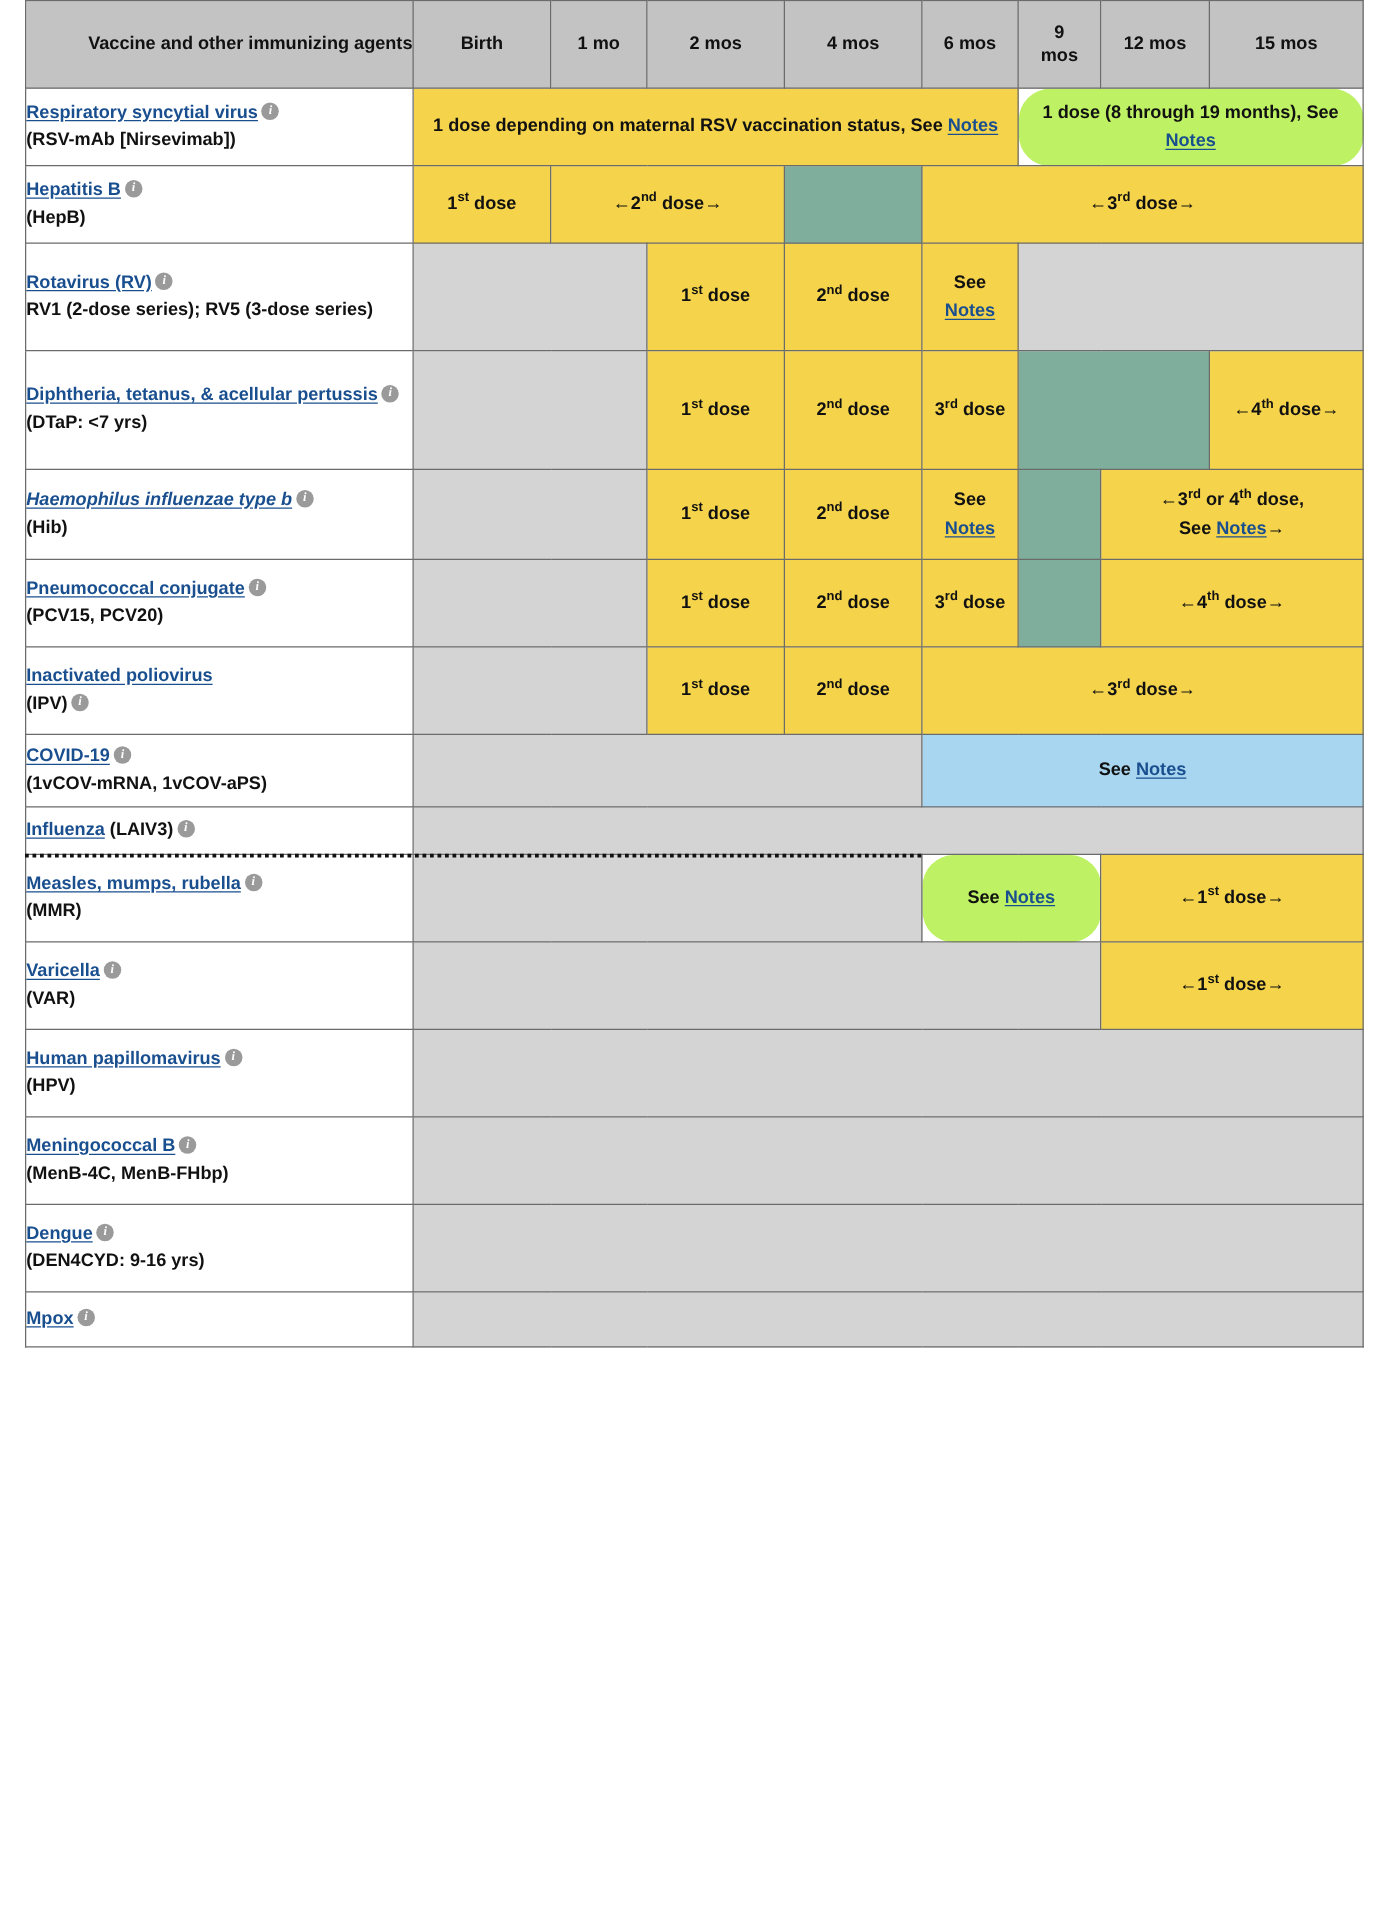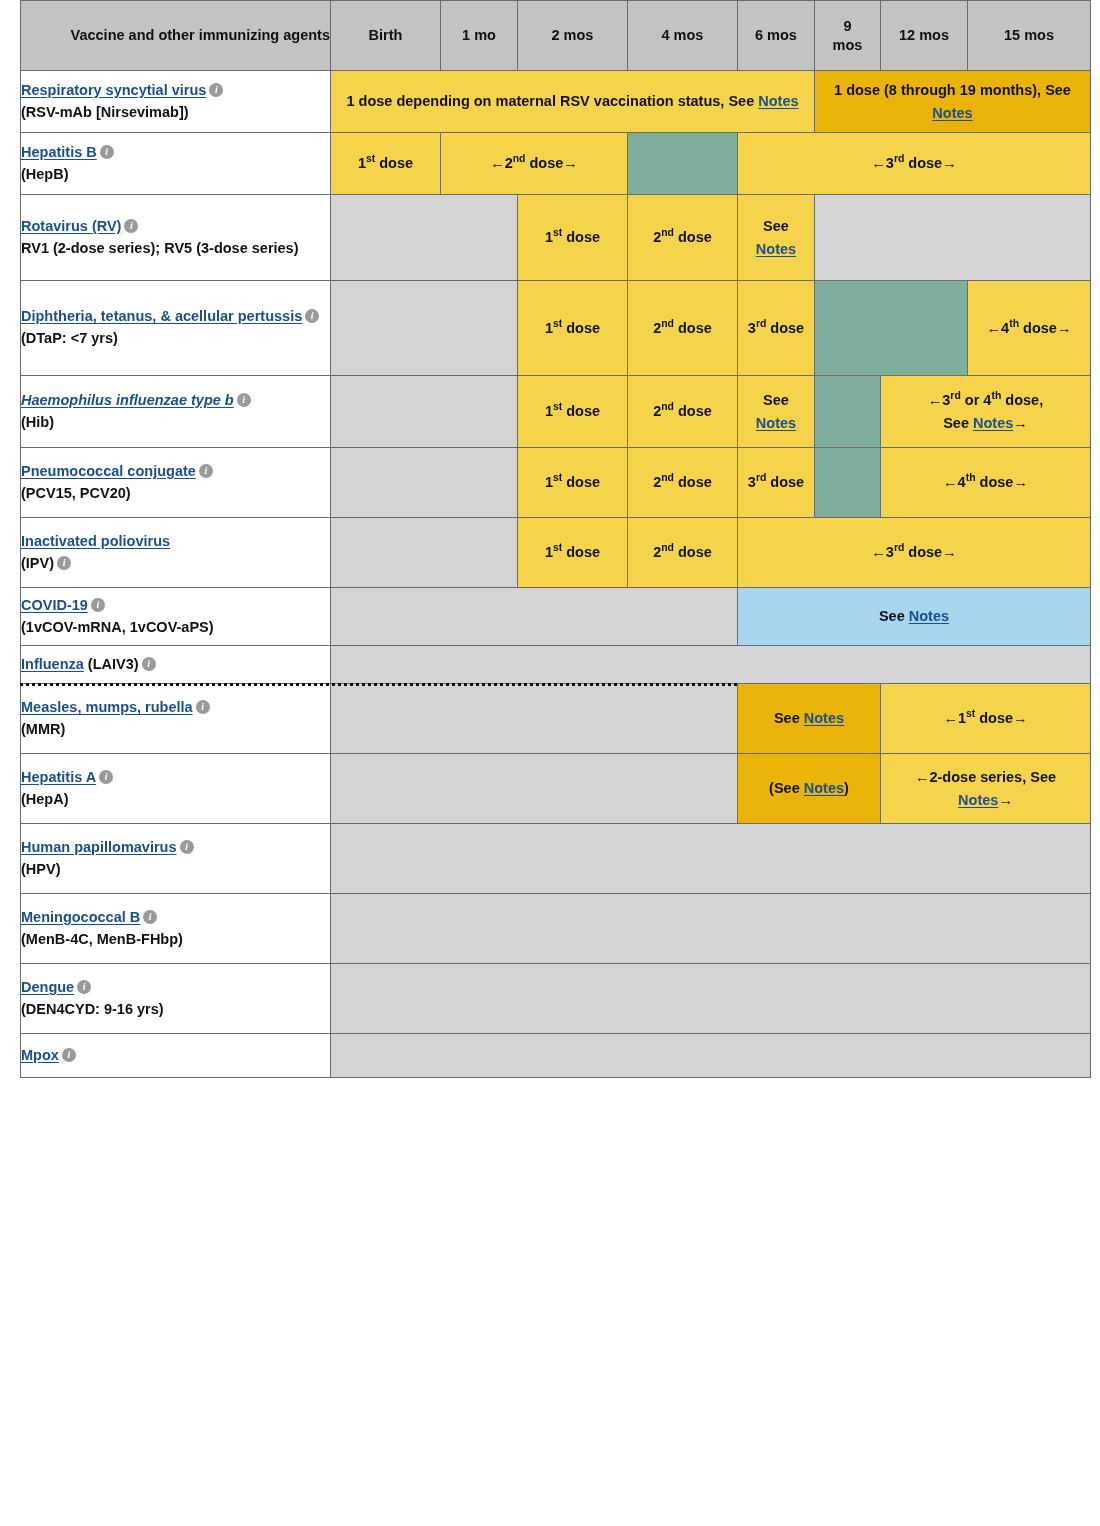--- a/index.html
+++ b/index.html
@@ -74,21 +74,21 @@
   }
   .ico::before{
     content:"i";position:absolute;left:0;right:0;top:-1px;
     text-align:center;color:#fff;font-size:10px;font-weight:bold;
     font-family:"Liberation Serif",serif;font-style:italic;
   }
 
   
   td.cell{text-align:center;line-height:1.55;font-weight:bold;font-size:14.5px;}
   td.yellow{background:#f5d44c;}
-  td.purple{background:#eab308;}
+  td.purple{background:#bef264;border-radius:25px;}
   td.green{background:#7fae9c;}
   td.blue{background:#a8d6f0;}
   td.grey{background:#d4d4d4;}
   .nlink{color:#1a4f8f;text-decoration:underline;text-underline-offset:2px;cursor:pointer;}
   sup{font-size:0.72em;vertical-align:super;line-height:0;}
 
   tr.dotted-bottom > td{border-bottom:none;}
   tr.dotted-top > td{border-top:none;}
   .dotrule{
     position:absolute;left:20px;width:717px;height:0;
@@ -233,30 +233,29 @@
     <tr>
       <td class="vname">
         <span class="vlink">Measles, mumps, rubella</span><span class="ico"></span><br>
         <span class="vsub">(MMR)</span>
       </td>
       <td class="cell grey" colspan="4" style="height:70px"></td>
       <td class="cell purple" colspan="2"><span>See </span><span class="nlink">Notes</span></td>
       <td class="cell yellow" colspan="2"><span>←</span><span>1</span><sup>st</sup><span> dose</span><span>→</span></td>
     </tr>
 
-
-    <tr>
-      <td class="vname">
-        <span class="vlink">Hepatitis A</span><span class="ico"></span><br>
-        <span class="vsub">(HepA)</span>
-      </td>
-      <td class="cell grey" colspan="4" style="height:70px"></td>
-      <td class="cell purple" colspan="2"><span>(See </span><span class="nlink">Notes</span><span>)</span></td>
-      <td class="cell yellow" colspan="2"><span>←2-dose series, See </span><br><span class="nlink">Notes</span><span>→</span></td>
-    </tr>
+    <tr>
+      <td class="vname">
+        <span class="vlink">Varicella</span><span class="ico"></span><br>
+        <span class="vsub">(VAR)</span>
+      </td>
+      <td class="cell grey" colspan="6" style="height:70px"></td>
+      <td class="cell yellow" colspan="2"><span>←</span><span>1</span><sup>st</sup><span> dose</span><span>→</span></td>
+    </tr>
+
 
 
     <tr>
       <td class="vname">
         <span class="vlink">Human papillomavirus</span><span class="ico"></span><br>
         <span class="vsub">(HPV)</span>
       </td>
       <td class="cell grey" colspan="8" style="height:70px"></td>
     </tr>
 

